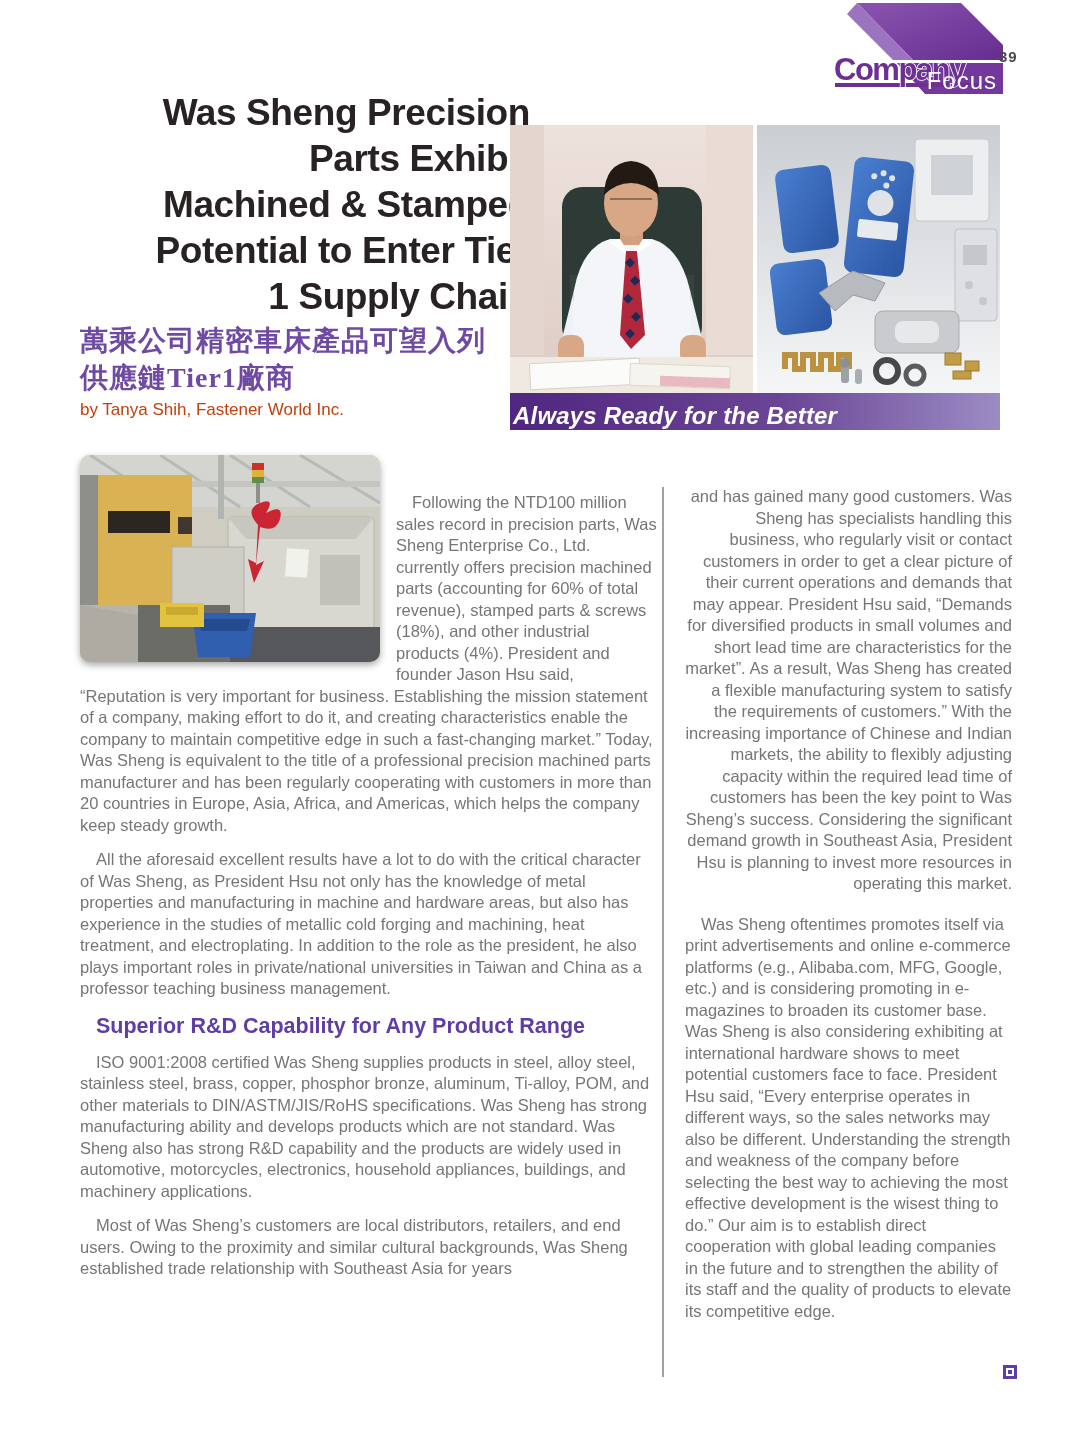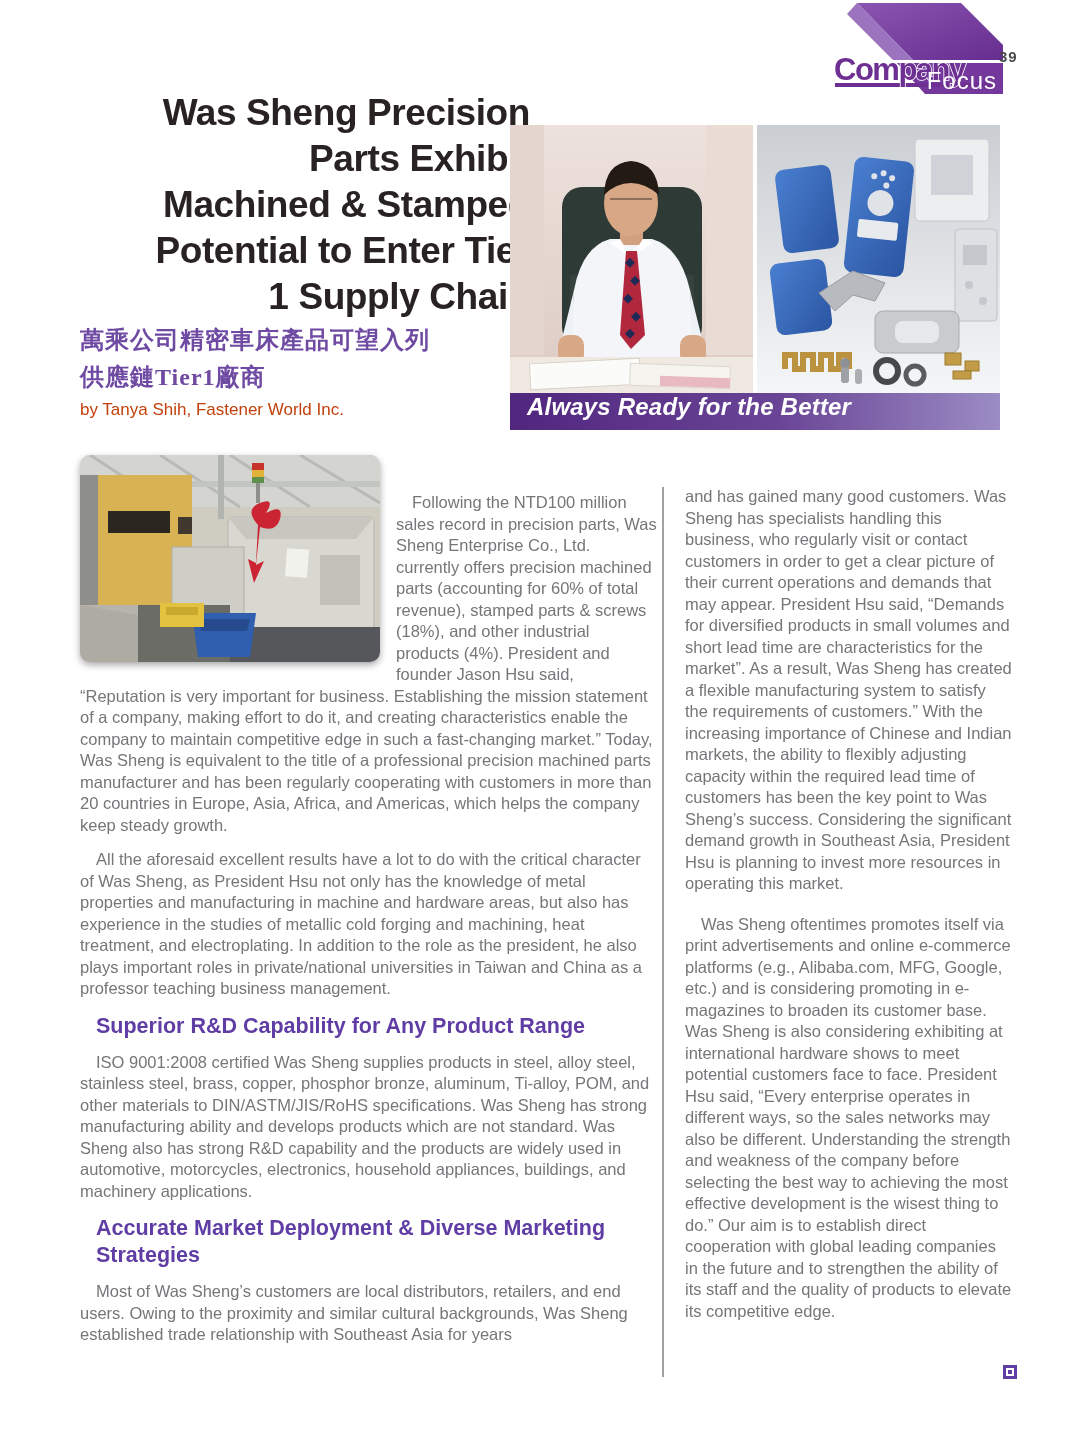--- a/index.html
+++ b/index.html
@@ -7,40 +7,40 @@
     width:1075px;height:1433px;position:relative;background:#ffffff;
     font-family:"Liberation Sans", sans-serif;overflow:hidden;
   }
   
   .logo-wrap{position:absolute;left:833px;top:3px;width:170px;height:95px;}
   .page-number{position:absolute;left:999px;top:48px;font-size:15px;color:#4a4a4a;letter-spacing:1px;font-weight:bold;}
   .title-block{position:absolute;left:80px;top:90px;width:450px;text-align:right;}
   .title-line{font-size:37px;line-height:46px;font-weight:bold;color:#292223;letter-spacing:-0.4px;}
   .zh-subtitle{position:absolute;left:80px;top:322px;width:460px;
     font-family:"Liberation Serif", serif;font-weight:bold;color:#6f4aa3;
-    font-size:24px;line-height:37px;letter-spacing:1px;}
+    font-size:28px;line-height:37px;letter-spacing:1px;}
   .byline{position:absolute;left:80px;top:400px;font-size:17px;color:#c2410c;}
 
   
   .hero{position:absolute;left:510px;top:125px;width:490px;}
   .hero-photos{display:flex;gap:4px;height:268px;}
   .hero-photos svg{display:block;}
-  .hero-caption{height:37px;margin-top:0;display:flex;align-items:flex-start;
+  .hero-caption{height:37px;margin-top:0;display:flex;align-items:flex-end;
     background:linear-gradient(90deg,#50267f 0%,#6a4596 55%,#9b8cc4 100%);
-    color:#ffffff;font-style:italic;font-weight:bold;font-size:24px;padding-left:17px;
+    color:#ffffff;font-style:italic;font-weight:bold;font-size:24px;padding-left:3px;
     letter-spacing:0.2px;}
 
   
   .col-left{position:absolute;left:80px;top:455px;width:577px;
     font-size:16.5px;line-height:21.5px;color:#757679;}
   .col-right{position:absolute;left:685px;top:486px;width:327px;
     font-size:16.5px;line-height:21.5px;color:#757679;}
   .col-divider{position:absolute;left:662px;top:487px;width:2px;height:890px;background:#a2a2a4;}
   .body-p{margin:0 0 13px 0;text-indent:16px;}
-  .body-p.no-indent{text-indent:0;}
+  .body-p.no-indent{text-indent:0;text-align:right;}
   .p-first{padding-top:37px;}
   .p-gap{margin-top:19px;}
   .sect-heading{font-size:21.5px;line-height:27px;font-weight:bold;color:#5f3da5;
     margin:9px 0 12px 16px;}
   .factory-float{float:left;margin:0 16px 8px 0;border-radius:10px;overflow:hidden;
     box-shadow:0 3px 7px rgba(0,0,0,0.35);width:300px;height:207px;}
 
   
   .end-mark{position:absolute;left:1003px;top:1365px;width:14px;height:14px;background:#5f3da5;
     display:flex;align-items:center;justify-content:center;}
@@ -233,21 +233,20 @@
     <polygon points="112,158 176,158 170,202 118,202" fill="#2f5fae"></polygon>
     <polygon points="118,164 170,164 167,176 121,176" fill="#254a8e"></polygon>
     <rect x="80" y="148" width="44" height="24" fill="#e2c23e"></rect>
     <rect x="86" y="152" width="32" height="8" fill="#c9a92e"></rect>
   </svg>
 
   <p class="body-p p-first">Following the NTD100 million sales record in precision parts, Was Sheng Enterprise Co., Ltd. currently offers precision machined parts (accounting for 60% of total revenue), stamped parts &amp; screws (18%), and other industrial products (4%). President and founder Jason Hsu said, “Reputation is very important for business. Establishing the mission statement of a company, making effort to do it, and creating characteristics enable the company to maintain competitive edge in such a fast-changing market.” Today, Was Sheng is equivalent to the title of a professional precision machined parts manufacturer and has been regularly cooperating with customers in more than 20 countries in Europe, Asia, Africa, and Americas, which helps the company keep steady growth.</p>
   <p class="body-p">All the aforesaid excellent results have a lot to do with the critical character of Was Sheng, as President Hsu not only has the knowledge of metal properties and manufacturing in machine and hardware areas, but also has experience in the studies of metallic cold forging and machining, heat treatment, and electroplating. In addition to the role as the president, he also plays important roles in private/national universities in Taiwan and China as a professor teaching business management.</p>
   <h3 class="sect-heading">Superior R&amp;D Capability for Any Product Range</h3>
   <p class="body-p">ISO 9001:2008 certified Was Sheng supplies products in steel, alloy steel, stainless steel, brass, copper, phosphor bronze, aluminum, Ti-alloy, POM, and other materials to DIN/ASTM/JIS/RoHS specifications. Was Sheng has strong manufacturing ability and develops products which are not standard. Was Sheng also has strong R&amp;D capability and the products are widely used in automotive, motorcycles, electronics, household appliances, buildings, and machinery applications.</p>
-  <h3 class="sect-heading">Accurate Market Deployment &amp; Diverse Marketing Strategies</h3>
   <p class="body-p">Most of Was Sheng’s customers are local distributors, retailers, and end users. Owing to the proximity and similar cultural backgrounds, Was Sheng established trade relationship with Southeast Asia for years</p>
 </div>
 
 <div class="col-divider"></div>
 
 <div class="col-right">
   <p class="body-p no-indent">and has gained many good customers. Was Sheng has specialists handling this business, who regularly visit or contact customers in order to get a clear picture of their current operations and demands that may appear. President Hsu said, “Demands for diversified products in small volumes and short lead time are characteristics for the market”. As a result, Was Sheng has created a flexible manufacturing system to satisfy the requirements of customers.” With the increasing importance of Chinese and Indian markets, the ability to flexibly adjusting capacity within the required lead time of customers has been the key point to Was Sheng’s success. Considering the significant demand growth in Southeast Asia, President Hsu is planning to invest more resources in operating this market.</p>
   <p class="body-p p-gap">Was Sheng oftentimes promotes itself via print advertisements and online e-commerce platforms (e.g., Alibaba.com, MFG, Google, etc.) and is considering promoting in e-magazines to broaden its customer base. Was Sheng is also considering exhibiting at international hardware shows to meet potential customers face to face. President Hsu said, “Every enterprise operates in different ways, so the sales networks may also be different. Understanding the strength and weakness of the company before selecting the best way to achieving the most effective development is the wisest thing to do.” Our aim is to establish direct cooperation with global leading companies in the future and to strengthen the ability of its staff and the quality of products to elevate its competitive edge.</p>
 </div>
 

